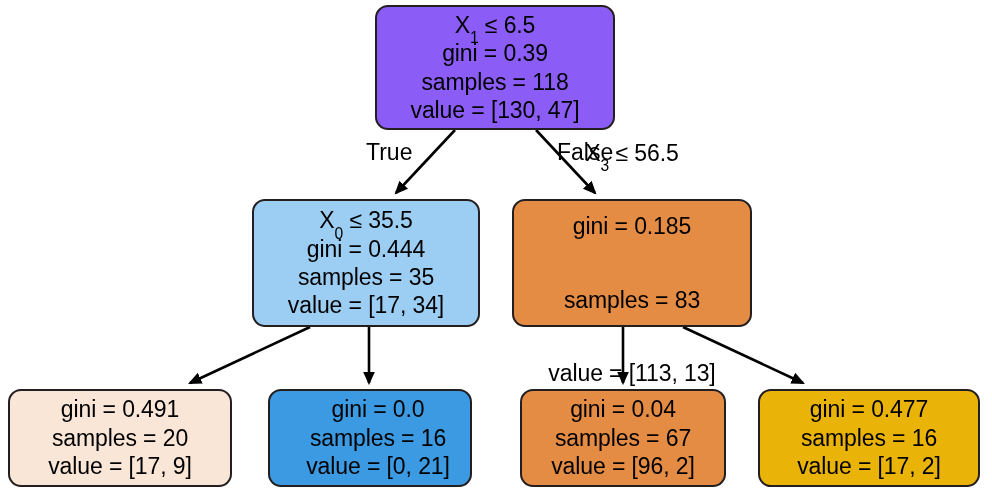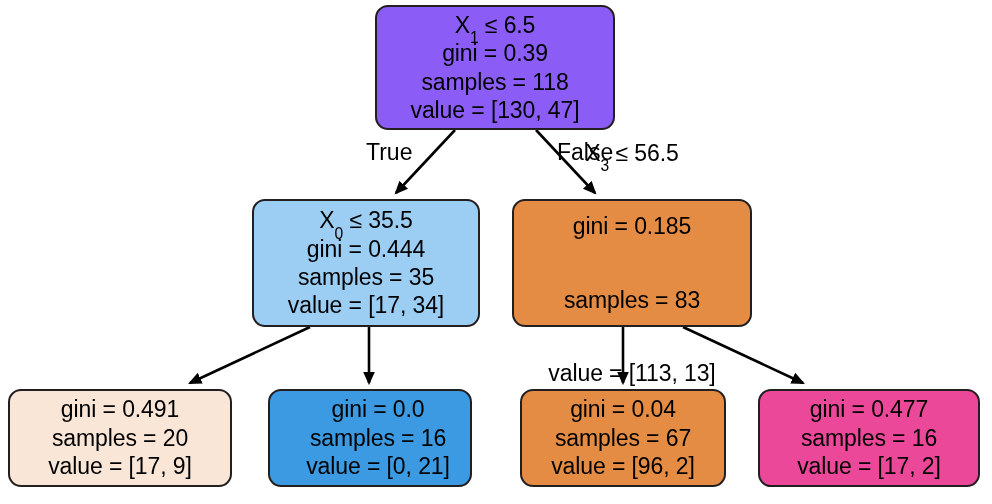--- a/index.html
+++ b/index.html
@@ -115,19 +115,19 @@
     <span class="line">samples = 16</span>
     <span class="line">value = [0, 21]</span>
   </div>
 
   <div class="node" style="left: 520px; top: 389px; width: 206px; height: 98px; background: rgb(229, 140, 68); border-color: rgb(35, 31, 32);">
     <span class="line">gini = 0.04</span>
     <span class="line">samples = 67</span>
     <span class="line">value = [96, 2]</span>
   </div>
 
-  <div class="node" style="left: 758px; top: 389px; width: 222px; height: 98px; background: #ec4899; border-color: rgb(35, 31, 32);">
+  <div class="node" style="left: 758px; top: 389px; width: 222px; height: 98px; background: #eab308; border-color: rgb(35, 31, 32);">
     <span class="line">gini = 0.477</span>
     <span class="line">samples = 16</span>
     <span class="line">value = [17, 2]</span>
   </div>
 
 </div>
 
 </body></html>

